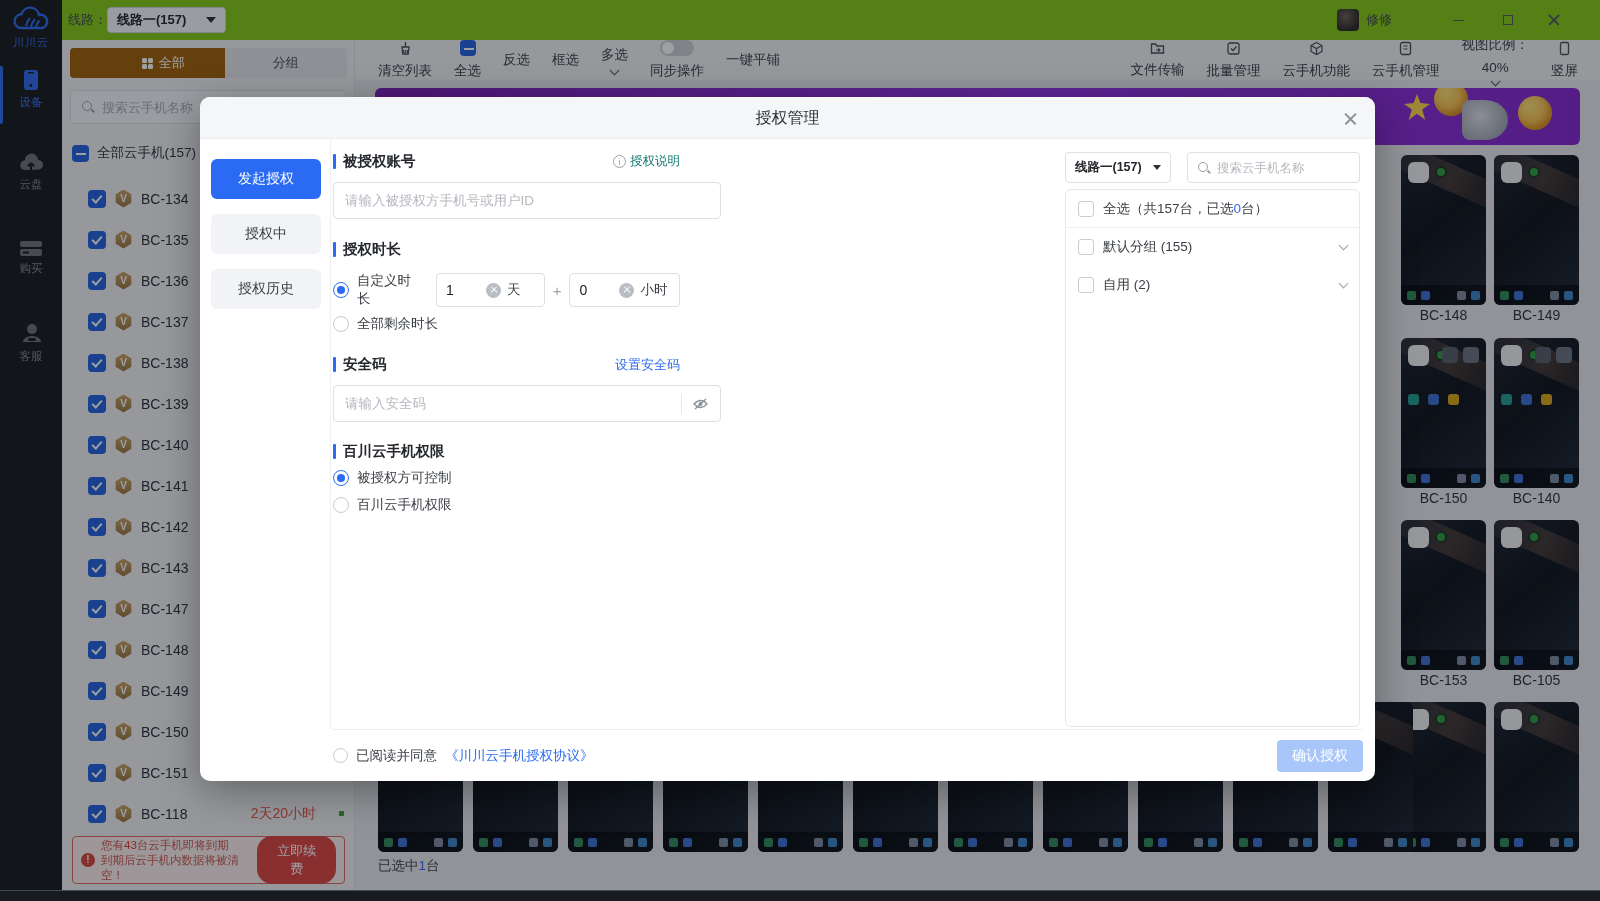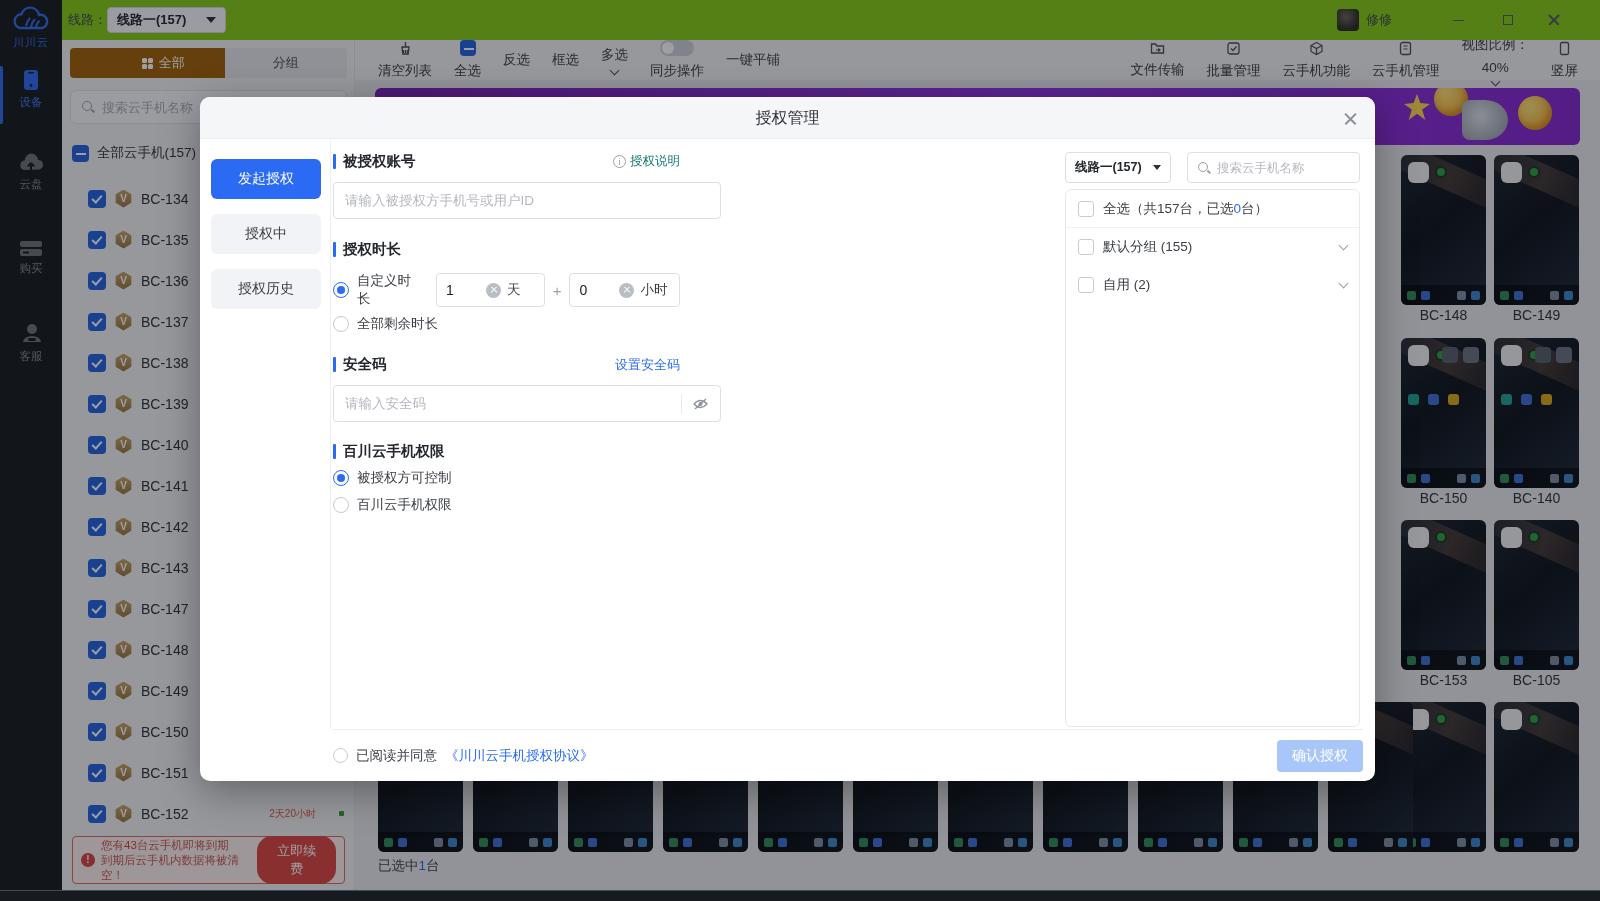--- a/index.html
+++ b/index.html
@@ -49,21 +49,21 @@
   .search-box { position:absolute; left:8px; top:50px; width:277px; height:34px; background:#fbfbfd; border:1px solid #dfe1e6; border-radius:6px; display:flex; align-items:center; padding:0 10px; gap:7px; }
   .search-box input { border:none; outline:none; background:transparent; font-size:13px; color:#333; width:100%; font-family:inherit; }
   .search-box input::placeholder { color:#a9acb3; }
   .ico-search { position:relative; width:14px; height:14px; flex:none; }
   .ico-search::before { content:""; position:absolute; left:1px; top:1px; width:8px; height:8px; border:1.6px solid #9aa0a8; border-radius:50%; }
   .ico-search::after { content:""; position:absolute; left:10px; top:10px; width:4px; height:1.6px; background:#9aa0a8; transform:rotate(45deg); }
   .list-header { position:absolute; left:10px; top:100px; height:26px; display:flex; align-items:center; gap:8px; font-size:13.5px; color:#32363c; }
   .dev-list { position:absolute; left:0; top:138px; width:100%; }
   .dev-row { height:41px; display:flex; align-items:center; padding-left:26px; gap:9px; cursor:pointer; }
   .dev-name { font-size:14px; color:#2e3238; }
-  .dev-expire { margin-left:auto; margin-right:14px; font-size:10px; color:#e25449; }
+  .dev-expire { margin-left:auto; margin-right:14px; font-size:14px; color:#e25449; }
   .dot-green { width:5px; height:5px; background:#39a02c; margin-right:10px; border-radius:1px; }
   .cb { width:18px; height:18px; background:#2363e0; border-radius:4px; position:relative; flex:none; cursor:pointer; }
   .cb.check::after { content:""; position:absolute; left:6px; top:3px; width:4px; height:8px; border-right:2px solid #fff; border-bottom:2px solid #fff; transform:rotate(42deg); }
   .cb.minus::after { content:""; position:absolute; left:4px; top:8px; width:10px; height:2px; background:#fff; }
   .cb.sm { width:17px; height:17px; }
   .cb-empty { width:16px; height:16px; background:#fff; border:1px solid #c8ccd3; border-radius:3px; flex:none; cursor:pointer; }
   .vbadge { width:17px; height:18px; background:linear-gradient(180deg,#c8a268,#97743f); clip-path:polygon(50% 0,96% 26%,96% 74%,50% 100%,4% 74%,4% 26%); position:relative; flex:none; }
   .vbadge::after { content:"V"; position:absolute; width:100%; text-align:center; top:3px; font-size:10px; font-weight:bold; color:#fff; }
   .warn-box { position:absolute; left:10px; top:796px; width:273px; height:48px; background:#fdf2f1; border:1px solid #dc6a61; border-radius:4px; display:flex; align-items:center; padding:0 8px; }
   .warn-ico { width:14px; height:14px; border-radius:50%; background:#d9453c; color:#fff; font-size:10px; font-weight:bold; text-align:center; line-height:14px; flex:none; margin-right:6px; }
@@ -310,21 +310,21 @@
         <span class="dev-name">BC-150</span>
       </div>
     <div class="dev-row">
         <span class="cb check"></span>
         <span class="vbadge"></span>
         <span class="dev-name">BC-151</span>
       </div>
     <div class="dev-row">
         <span class="cb check"></span>
         <span class="vbadge"></span>
-        <span class="dev-name">BC-152</span>
+        <span class="dev-name">BC-118</span>
         <span class="dev-expire">2天20小时</span>
         <span class="dot-green"></span>
       </div>
   </div>
   <div class="warn-box">
     <span class="warn-ico">!</span>
     <div class="warn-text">
       <div><span>您有</span><span class="hl">43</span><span>台云手机即将到期</span></div>
       <div>到期后云手机内数据将被清空！</div>
     </div>

